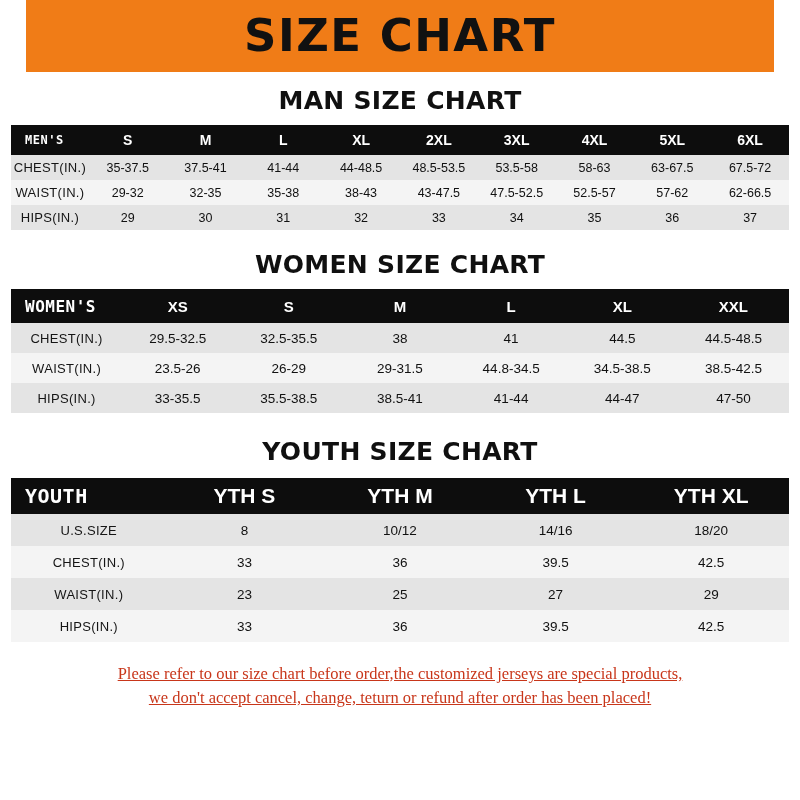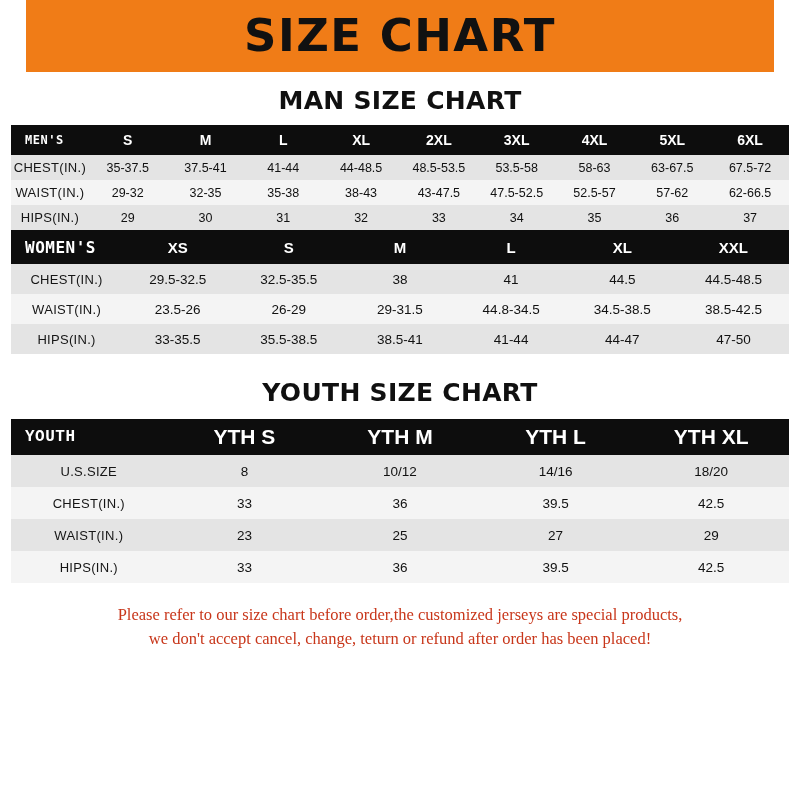--- a/index.html
+++ b/index.html
@@ -110,32 +110,32 @@
   }
 
   
   table.women-table thead th { font-size: 15px; height: 34px; }
   table.women-table th, table.women-table td { font-size: 13.5px; height: 30px; }
   table.women-table thead th.label-cell { font-size: 16px; }
 
   
   table.youth-table thead th { font-size: 21px; height: 36px; }
   table.youth-table th, table.youth-table td { font-size: 13.5px; height: 32px; }
-  table.youth-table thead th.label-cell { font-size: 16px; font-family: Liberation Mono, monospace; }
+  table.youth-table thead th.label-cell { font-size: 20px; }
 
   .footer-note {
     margin-top: 20px;
     padding: 0 8px;
     text-align: center;
     color: #c8361a;
     font-size: 16.5px;
     line-height: 1.45;
     font-family: "Liberation Serif", serif;
   }
-  .footer-note .line { display: block; }
+  .footer-note .line { display: block; text-decoration: underline; }
 </style>
 </head>
 <body>
 
 <div class="page">
 
   <div class="header-band">
     <div class="side-white left"></div>
     <div class="side-white right"></div>
     <div class="header-title">SIZE CHART</div>
@@ -192,20 +192,21 @@
           <td>32</td>
           <td>33</td>
           <td>34</td>
           <td>35</td>
           <td>36</td>
           <td>37</td>
         </tr>
       </tbody>
     </table>
 
+    <div class="section-title women">WOMEN SIZE CHART</div>
     <table class="size-table women-table">
       <thead>
         <tr>
           <th class="label-cell">WOMEN'S</th>
           <th>XS</th>
           <th>S</th>
           <th>M</th>
           <th>L</th>
           <th>XL</th>
           <th>XXL</th>

